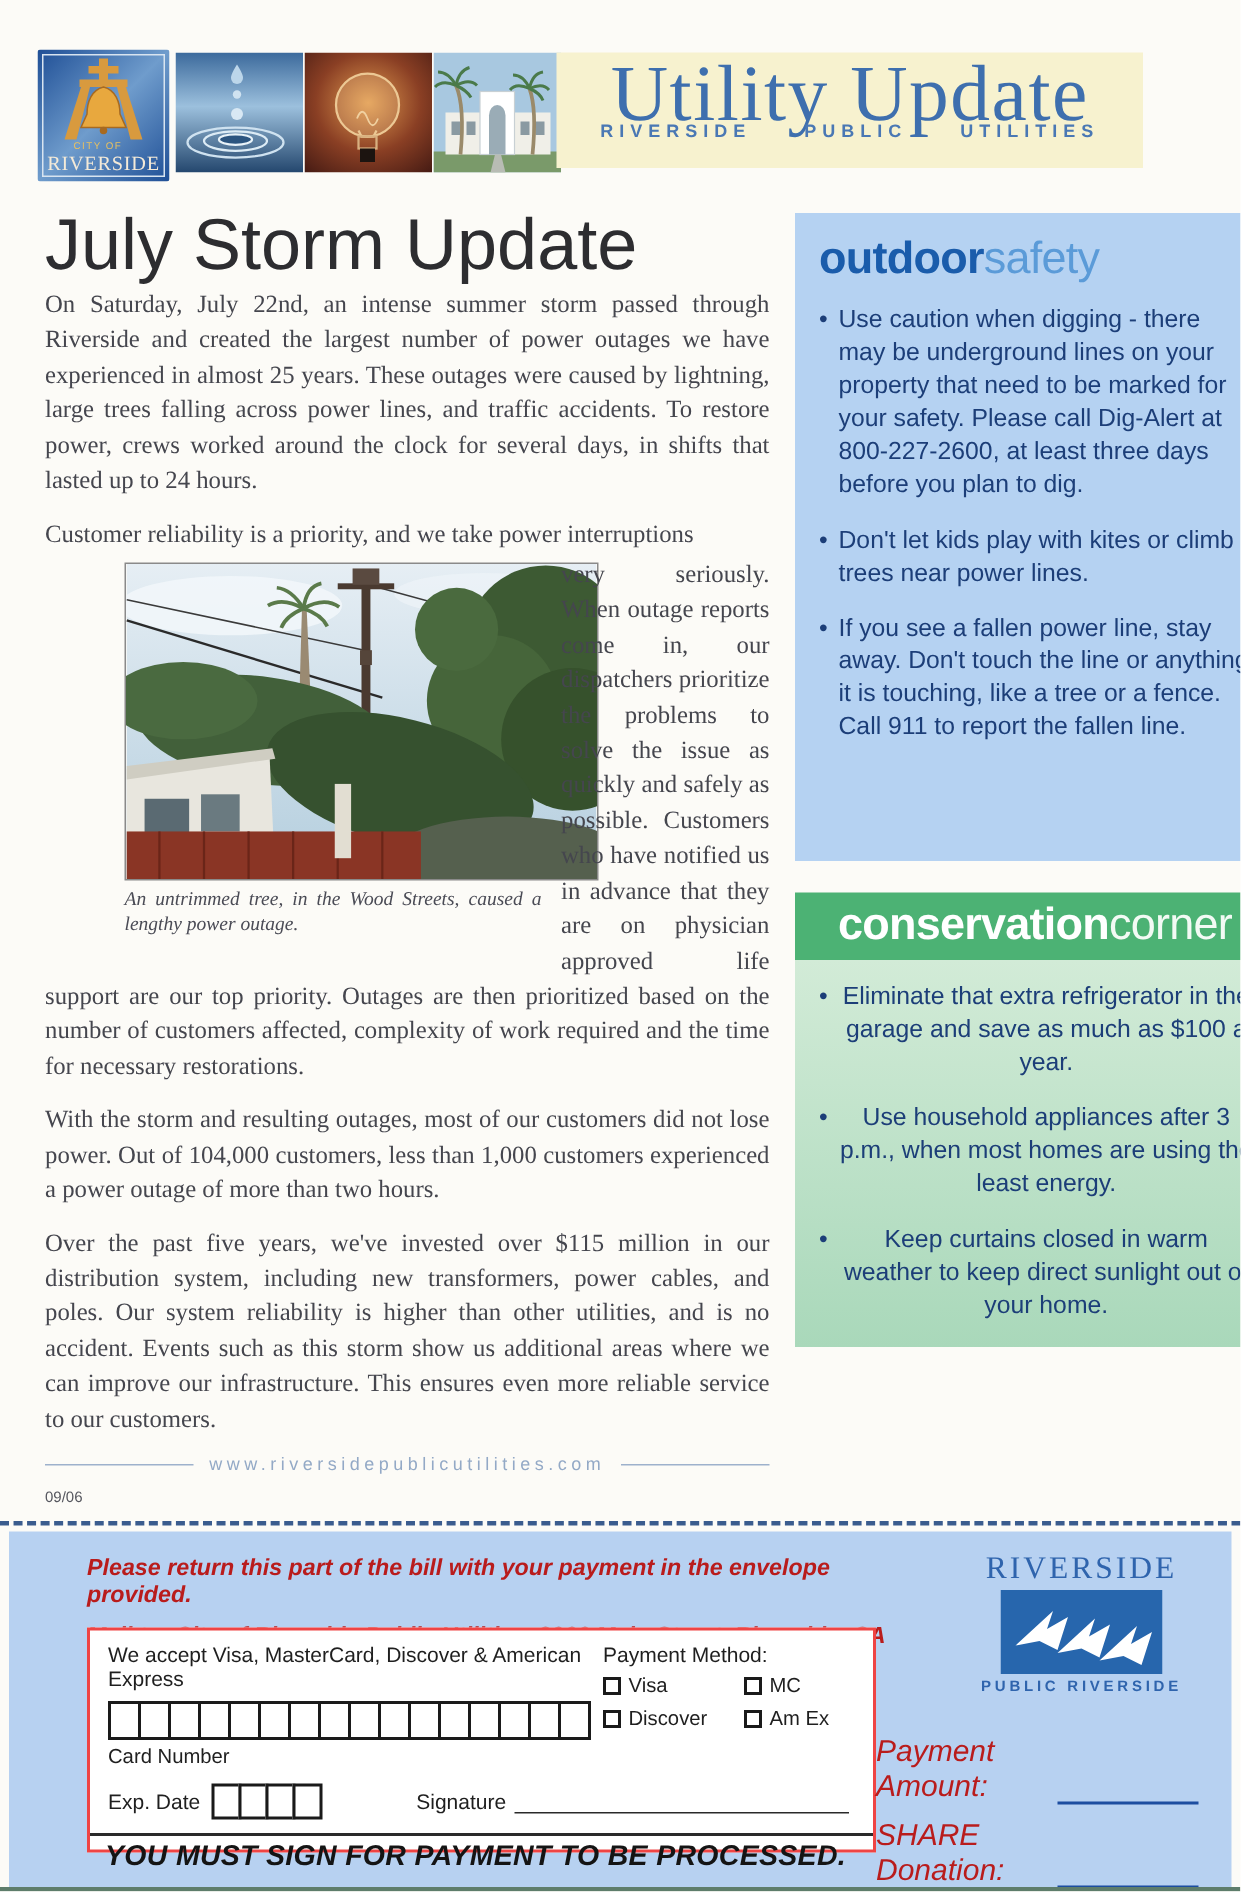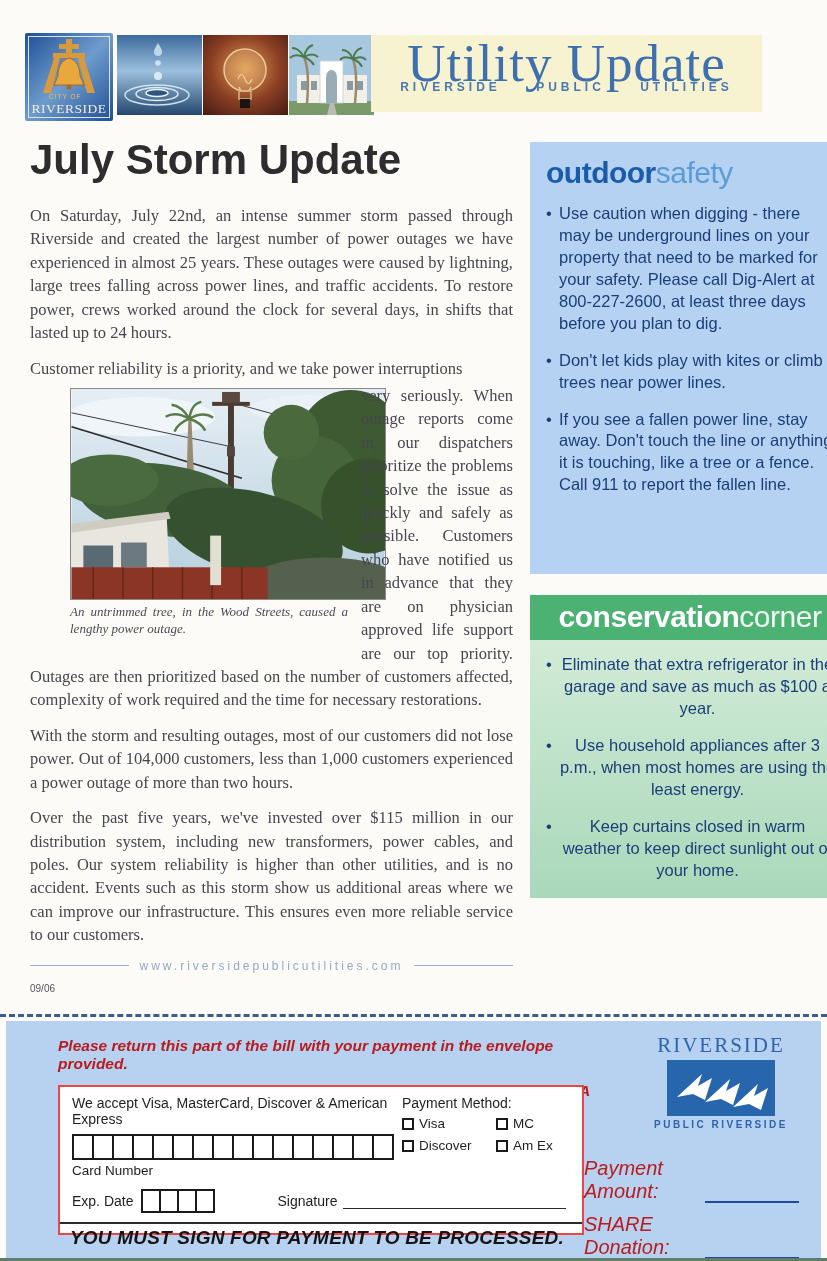--- a/index.html
+++ b/index.html
@@ -23,25 +23,25 @@
     color:#3e6fae; letter-spacing:1px; margin-top:1px;
   }
   .banner-tagline {
     font-family:"Liberation Sans", sans-serif; font-size:12px; font-weight:bold;
     letter-spacing:4px; word-spacing:28px; color:#4a78b4; margin-top:-12px;
   }
 
   
   .article { position:absolute; left:30px; top:136px; width:483px; }
   .article-title {
-    font-family:"Liberation Sans", sans-serif; font-size:42px; font-weight:bold;
-    color:#2d2d30; margin-bottom:20px; letter-spacing:0;
+    font-family:"Liberation Sans", sans-serif; font-size:48px; font-weight:normal;
+    color:#2d2d30; margin-bottom:0; letter-spacing:0;
   }
   .body-text { font-size:16.5px; line-height:1.42; text-align:justify; color:#45464e; margin-bottom:12px; }
-  .storm-figure { float:left; width:318px; margin:4px 13px 4px 0;padding-left:40px; }
+  .storm-figure { float:left; width:318px; margin:4px 13px 4px 13px;padding-left:40px; }
   .storm-figure .photo-frame { border:1px solid #8a8a8a; display:block; }
   .photo-caption {
     font-size:13px; font-style:italic; line-height:1.3; color:#4a4b55;
     margin-top:4px; text-align:justify;
   }
   .para-wrap::after { content:""; display:block; clear:both; }
   .www-line {
     display:flex; align-items:center; gap:10px; margin-top:12px;
     font-family:"Liberation Sans", sans-serif; font-size:12px;
     letter-spacing:3px; color:#93a9c6; white-space:nowrap;

